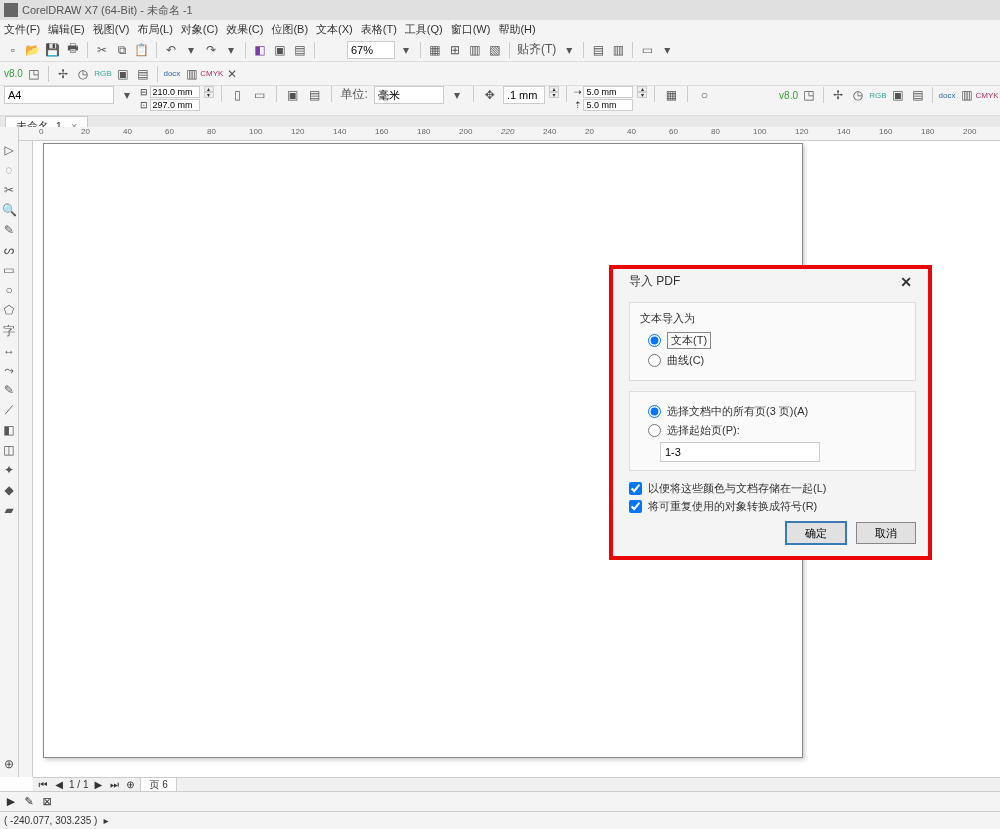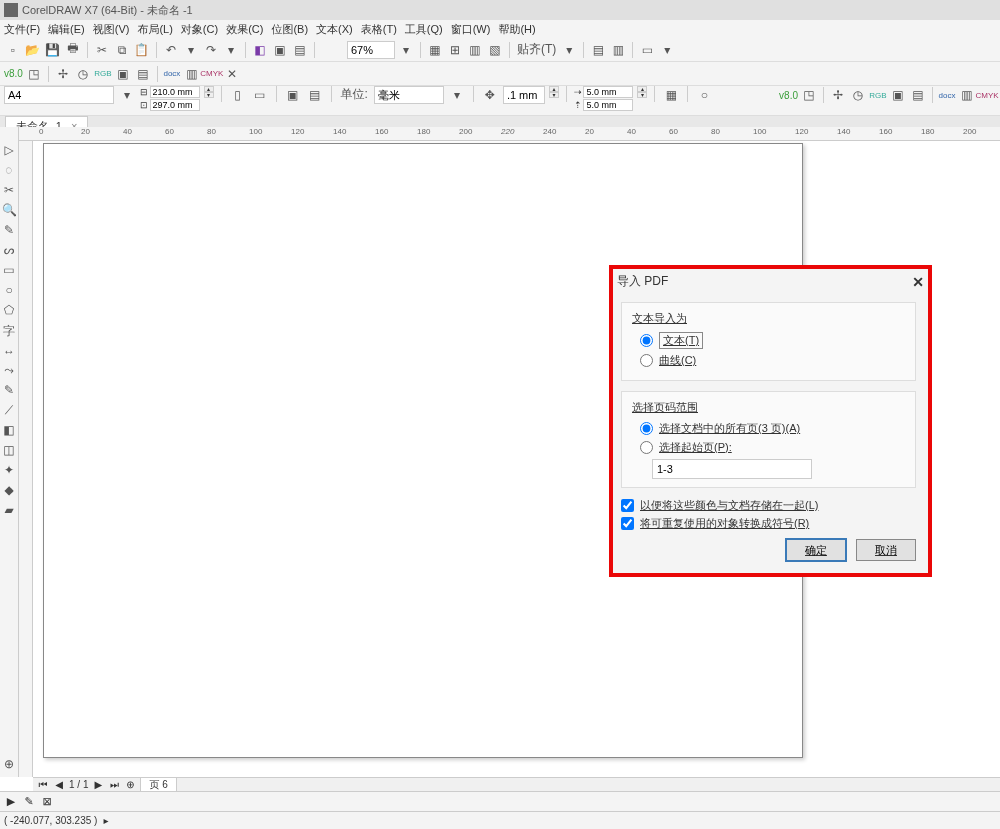--- a/index.html
+++ b/index.html
@@ -57,23 +57,23 @@
 
 
 .hintbar { position: absolute; left: 0; right: 0; bottom: 18px; height: 20px; background: #f4f4f4; border-top: 1px solid #ccc; display: flex; align-items: center; padding: 0 4px; }
 .hintbar .mini { width: 14px; height: 14px; margin-right: 4px; font-size: 11px; text-align: center; }
 .hintbar .hint { margin-left: auto; font-style: italic; color: #888; font-size: 10px; margin-right: 20px; }
 .statusbar { position: absolute; left: 0; right: 0; bottom: 0; height: 18px; background: #f4f4f4; border-top: 1px solid #ccc; display: flex; align-items: center; padding: 0 4px; font-size: 10px; }
 
 
 .dialog-wrap { position: absolute; left: 609px; top: 265px; width: 323px; border: 4px solid #ea0707; background: #fff; }
 .dialog { background: #f4f4f4; }
-.dialog-title { display: flex; justify-content: space-between; align-items: center; padding: 4px 4px; font-size: 12px; }
+.dialog-title { display: flex; justify-content: space-between; align-items: center; padding: 4px 16px; font-size: 12px; }
 .dialog-title .close { font-size: 14px; font-weight: bold; cursor: pointer; }
-.dialog-body { padding: 8px 12px 12px 8px; font-size: 11px; text-decoration: underline; }
+.dialog-body { padding: 8px 12px 12px 16px; font-size: 11px; }
 .group { border: 1px solid #ddd; background: #fafafa; padding: 8px 10px; margin-bottom: 10px; }
 .group-title { font-size: 11px; margin-bottom: 6px; }
 .radio-row { display: flex; align-items: center; gap: 6px; margin: 4px 0 4px 8px; }
 .radio-row input[type=radio] { margin: 0; }
 .radio-row .lbl { font-size: 11px; }
 .radio-row .lbl.boxed { border: 1px solid #888; padding: 0 3px; }
 .indent-input { margin-left: 20px; margin-top: 4px; }
 .indent-input input { width: 160px; height: 20px; border: 1px solid #ccc; padding: 0 4px; font-size: 11px; }
 .check-row { display: flex; align-items: center; gap: 6px; margin: 3px 0; }
 .check-row input { margin: 0; }
@@ -326,21 +326,20 @@
         <div class="radio-row">
           <input type="radio" checked="" style="">
           <span class="lbl boxed">文本(T)</span>
         </div>
         <div class="radio-row">
           <input type="radio" style="">
           <span class="lbl">曲线(C)</span>
         </div>
       </div>
       <div class="group">
-        <div class="group-title">选择页码范围</div>
         <div class="radio-row">
           <input type="radio" checked="" style="">
           <span class="lbl">选择文档中的所有页(3 页)(A)</span>
         </div>
         <div class="radio-row">
           <input type="radio" style="">
           <span class="lbl">选择起始页(P):</span>
         </div>
         <div class="indent-input">
           <input type="text" value="1-3" style="">

